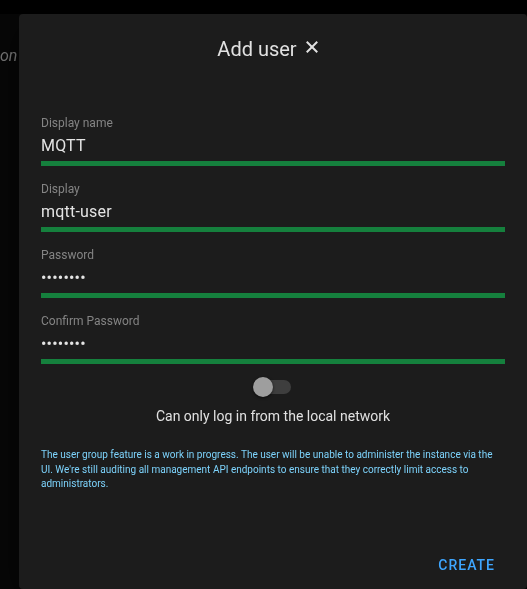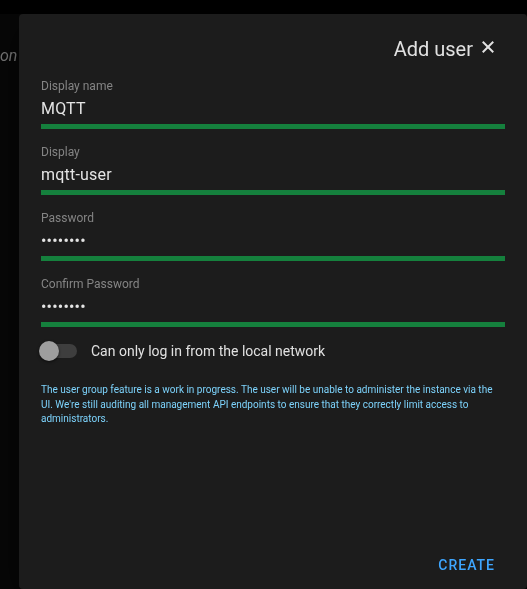--- a/index.html
+++ b/index.html
@@ -45,21 +45,21 @@
     right: 0px;
     bottom: 0px;
     background: #1c1c1c;
     border-radius: 4px;
     display: flex;
     flex-direction: column;
     box-shadow: 0 10px 40px rgba(0,0,0,0.5);
   }
   .dialog-header {
     display: flex;
-    justify-content: flex-end;
+    justify-content: center;
     align-items: center;
     padding: 18px 24px 14px 22px;
   }
   .dialog-title {
     color: #e1e1e1;
     font-size: 20px;
     font-weight: 400;
   }
   .close-btn {
     background: none;
@@ -72,20 +72,21 @@
     justify-content: center;
   }
   .close-btn svg {
     width: 18px;
     height: 18px;
   }
   .dialog-body {
     padding: 0 22px;
     flex: 1;
     overflow: auto;
+    margin-top: 37px;
   }
   .field {
     margin-bottom: 16px;
     position: relative;
   }
   .field-label {
     color: #848484;
     font-size: 12px;
     font-weight: 400;
     display: block;
@@ -100,20 +101,21 @@
     font-size: 16px;
     padding: 4px 0 6px 0;
     outline: none;
     letter-spacing: 0.2px;
   }
   .toggle-row {
     display: flex;
     align-items: center;
     gap: 14px;
     margin: 14px 0;
+    flex-direction: column;
   }
   .toggle {
     position: relative;
     width: 36px;
     height: 14px;
     background: #3e3e3e;
     border-radius: 14px;
     cursor: pointer;
     flex-shrink: 0;
   }

